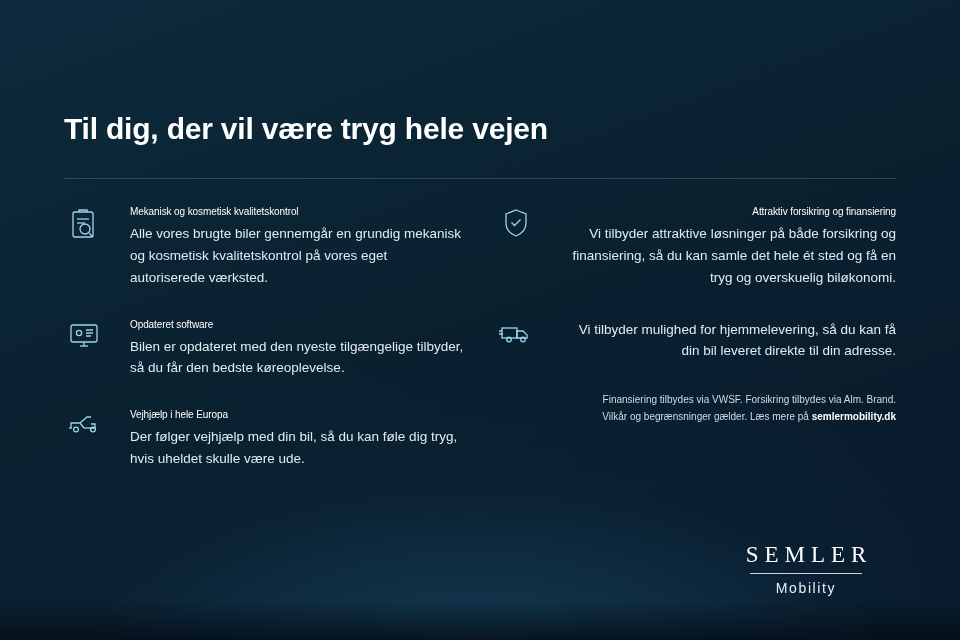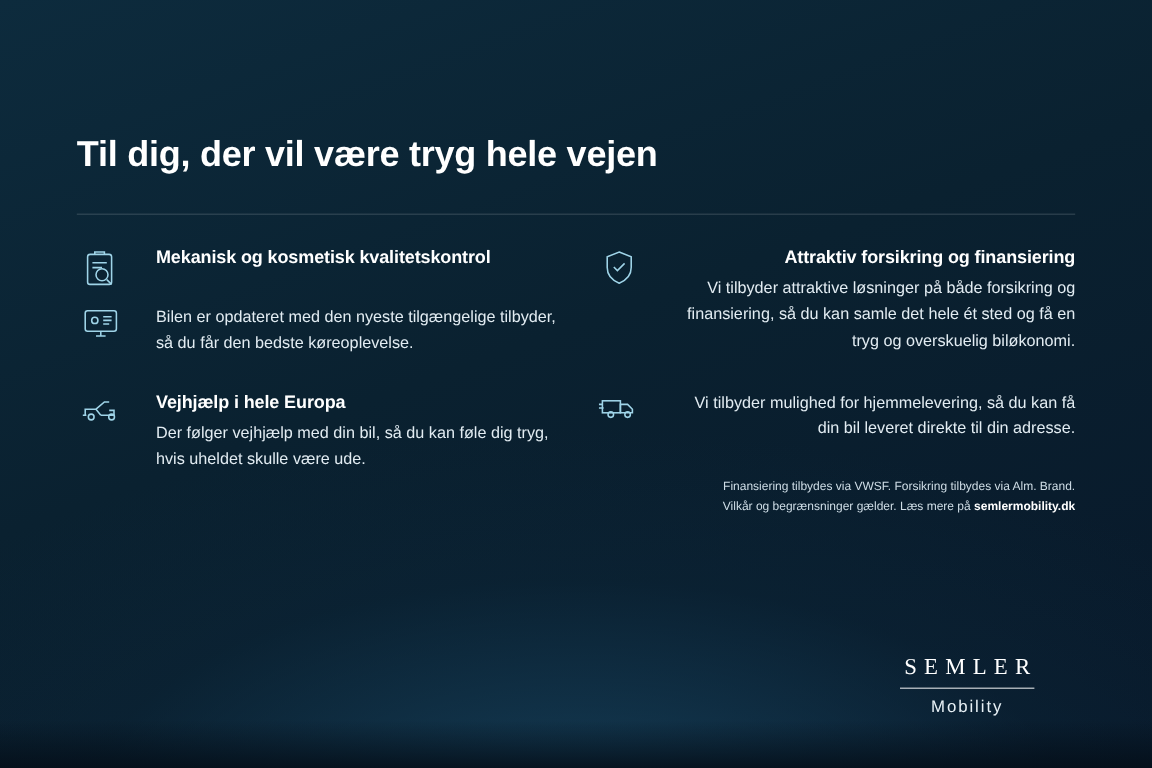--- a/index.html
+++ b/index.html
@@ -46,22 +46,22 @@
   .col-right { position:absolute; left:432px; top:0; width:400px;text-align:right; }
 
   .feature { position:relative; padding-left:66px; margin-bottom:30px; }
   .feature .icon {
     position:absolute; left:0; top:2px;
     width:40px; height:34px;
     display:flex; align-items:flex-start; justify-content:center;
     color:#9fd4e8;
   }
   .feature h3 {
-    font-size:15px;
-    font-weight:bold;
+    font-size:10px;
+    font-weight:normal;
     color:#ffffff;
     margin-bottom:6px;
     letter-spacing:-0.1px;
   }
   .feature p {
     font-size:13.5px;
     line-height:1.62;
     color:#e2ecf2;
     font-weight:400;
   }
@@ -76,21 +76,21 @@
   .legal .strong { font-weight:bold; color:#ffffff; }
 
   .logo {
     position:absolute;
     right:64px; bottom:44px;
     text-align:center;
     width:180px;
   }
   .logo .wordmark {
     font-family:"Liberation Serif", serif;
-    font-size:19px;
+    font-size:23px;
     letter-spacing:6px;
     color:#ffffff;
     padding-left:6px;
   }
   .logo .rule {
     margin:5px auto 6px auto;
     width:112px; height:1px;
     background:rgba(255,255,255,0.8);
   }
   .logo .sub {
@@ -117,32 +117,34 @@
           <svg width="30" height="32" viewBox="0 0 30 32" fill="none" stroke="currentColor" stroke-width="1.3">
             <rect x="4" y="4" width="20" height="25" rx="2"></rect>
             <path d="M10 4 V2 h8 v2"></path>
             <line x1="8" y1="11" x2="20" y2="11"></line>
             <line x1="8" y1="15" x2="16" y2="15"></line>
             <circle cx="16" cy="21" r="5" fill="#0b2231"></circle>
             <line x1="20" y1="25" x2="24" y2="29"></line>
           </svg>
         </span>
         <h3>Mekanisk og kosmetisk kvalitetskontrol</h3>
+        <p>Alle vores brugte biler gennemgår en grundig mekanisk og kosmetisk kvalitetskontrol på vores eget autoriserede værksted.</p>
       </div>
 
       <div class="feature">
         <span class="icon">
           <svg width="32" height="30" viewBox="0 0 32 30" fill="none" stroke="currentColor" stroke-width="1.3">
             <rect x="3" y="4" width="26" height="17" rx="2"></rect>
             <line x1="12" y1="25" x2="20" y2="25"></line>
             <line x1="16" y1="21" x2="16" y2="25"></line>
             <circle cx="11" cy="12" r="2.6"></circle>
             <path d="M18 9 h7 M18 12 h7 M18 15 h5"></path>
           </svg>
         </span>
+        <h3>Opdateret software</h3>
         <p>Bilen er opdateret med den nyeste tilgængelige tilbyder, så du får den bedste køreoplevelse.</p>
       </div>
 
       <div class="feature">
         <span class="icon">
           <svg width="34" height="24" viewBox="0 0 34 24" fill="none" stroke="currentColor" stroke-width="1.3">
             <path d="M2 17 h3"></path>
             <path d="M4 17 v-5 h9 l4 5"></path>
             <path d="M13 12 l7-6 h4"></path>
             <path d="M17 17 h6"></path>

